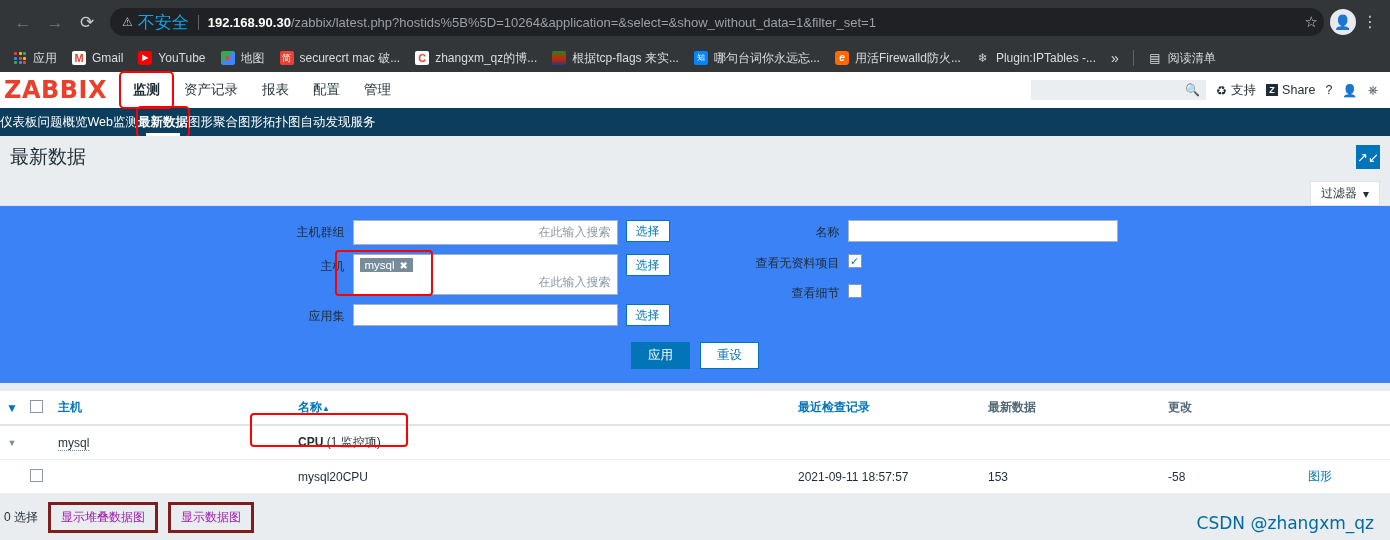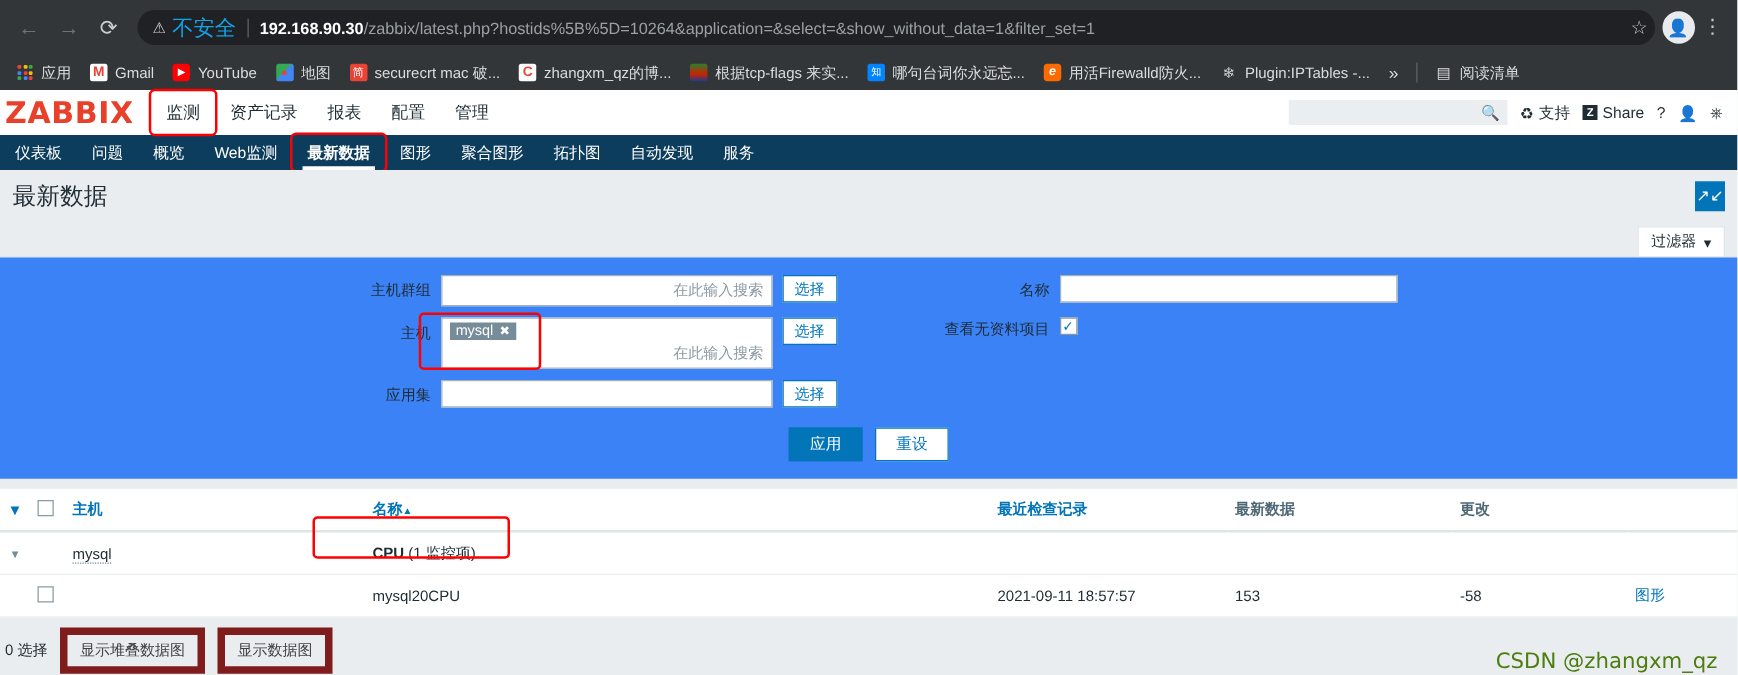--- a/index.html
+++ b/index.html
@@ -58,35 +58,35 @@
   .bm-overflow { color: #dadce0; padding: 0 7px; font-size: 14px; }
   .bm-divider { width: 1px; height: 16px; background: #5f6368; margin: 0 6px; }
 
   
   .zbx-header { background: #ffffff; height: 36px; display: flex; align-items: center; padding-left: 0; }
   .logo { color: #e8402a; font-size: 24px; font-weight: bold; letter-spacing: 0.5px;
           padding: 0 14px 0 4px; font-family: "DejaVu Sans", sans-serif; }
   .mainnav { display: flex; align-items: center; gap: 0; }
   .mainnav a { color: #1f2c33; font-size: 13.5px; padding: 8px 12px; text-decoration: none; position: relative; }
   .mainnav a.sel { color: #1f2c33; }
-  .hl-box { outline: 2.5px solid #ff0000; border-radius: 3px; }
+  .hl-box { outline: 2.5px solid #ff0000; border-radius: 3px; font-weight: bold; }
   .hdr-right { margin-left: auto; display: flex; align-items: center; gap: 10px; padding-right: 12px; }
   .hdr-search { width: 175px; height: 20px; background: #ebeef0; border: none;
                 display: flex; align-items: center; padding: 0 6px; }
   .hdr-search input { border: none; background: transparent; outline: none; flex: 1; font-size: 12px; min-width: 0;
                       font-family: "Liberation Sans", sans-serif; }
   .hdr-search .mag { color: #768d99; font-size: 12px; }
   .hdr-link { color: #1f2c33; font-size: 12.5px; display: flex; align-items: center; gap: 4px; text-decoration: none; }
   .zsq { background: #1f2c33; color: #fff; font-size: 9px; font-weight: bold; width: 12px; height: 12px;
          display: flex; align-items: center; justify-content: center; }
 
   
   .subnav { background: #0c3d5c; height: 28px; display: flex; align-items: stretch; padding-left: 0; }
   .subnav a { color: #ffffff; font-size: 12.5px; text-decoration: none; display: flex; align-items: center;
-              padding: 0 12px; position: relative; }
+              padding: 0 0; position: relative; }
   .subnav a.sel { font-weight: bold; }
   .subnav a.sel::after { content:''; position:absolute; left:8px; right:8px; bottom:0; height:3px; background:#ffffff;}
 
   
   .page { background: #e9edf0; }
   .title-bar { height: 42px; display: flex; align-items: center; padding: 0 10px; }
   .title-bar h1 { font-size: 19px; font-weight: normal; color: #1f2c33; }
   .kiosk { margin-left: auto; width: 24px; height: 24px; background: #0275b8; color: #fff;
            display: flex; align-items: center; justify-content: center; font-size: 13px; }
   .filter-tabbar { height: 28px; display: flex; justify-content: flex-end; align-items: flex-end;
@@ -135,23 +135,23 @@
   .col-last { width: 180px; }
   .col-change { width: 140px; }
   .cbx-sm { width: 13px; height: 13px; border: 1px solid #8b99a3; background: #fff; display: inline-block; }
   .hostlink { color: #1f2c33; border-bottom: 1px dotted #768d99; text-decoration: none; }
   .app-name strong { font-weight: bold; }
   .graphlink { color: #0275b8; text-decoration: none; }
   .sortarrow { font-size: 8px; }
 
   .footer { display: flex; align-items: center; gap: 10px; padding: 8px 4px; background: #e9edf0; }
   .sel-count { font-size: 12px; color: #1f2c33; }
-  .btn-disabled { background: #e9edf0; color: #404040; border: 6px solid #7f1d1d; font-size: 12px;
+  .btn-disabled { background: #e9edf0; color: #a21caf; border: 3px solid #7f1d1d; font-size: 12px;
                   padding: 4px 10px; font-family: "Liberation Sans", sans-serif; text-align: right; }
-  .watermark { position: absolute; right: 16px; bottom: 8px; color: #4d7c0f; font-size: 17px;
+  .watermark { position: absolute; right: 16px; bottom: 8px; color: #0369a1; font-size: 17px;
                font-family: "DejaVu Sans", sans-serif; }
   .rel { position: relative; }
 
   
   .ann { position: absolute; border: 2.5px solid #ff0000; border-radius: 4px; pointer-events: none; }
 </style>
 </head>
 <body>
 
 <div class="browser">
@@ -321,20 +321,24 @@
       <div class="fcol fcol-right" style="margin-left:60px">
         <div class="frow">
           <span class="flabel">名称</span>
           <div class="finput name">
             <span class="fph"></span>
           </div>
         </div>
         <div class="frow">
           <span class="flabel">查看无资料项目</span>
           <span class="cbx">✓</span>
+        </div>
+        <div class="frow">
+          <span class="flabel">查看细节</span>
+          <span class="cbx"></span>
         </div>
       </div>
     </div>
 
     <div class="filter-actions">
       <button class="btn-primary">应用</button>
       <button class="btn-ghost">重设</button>
     </div>
   </div>
 

